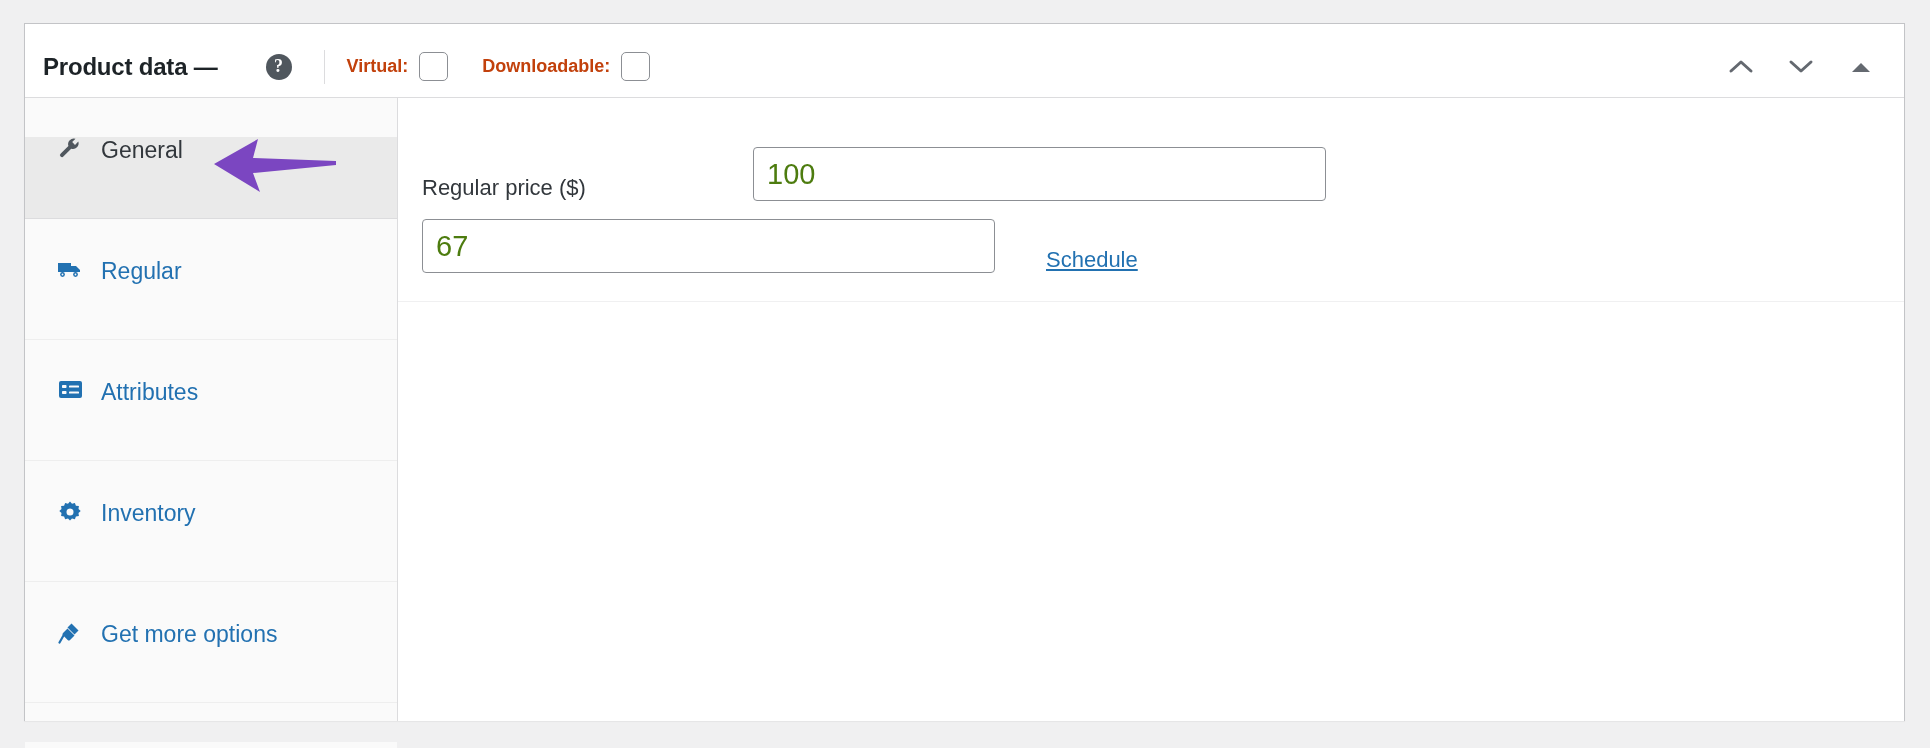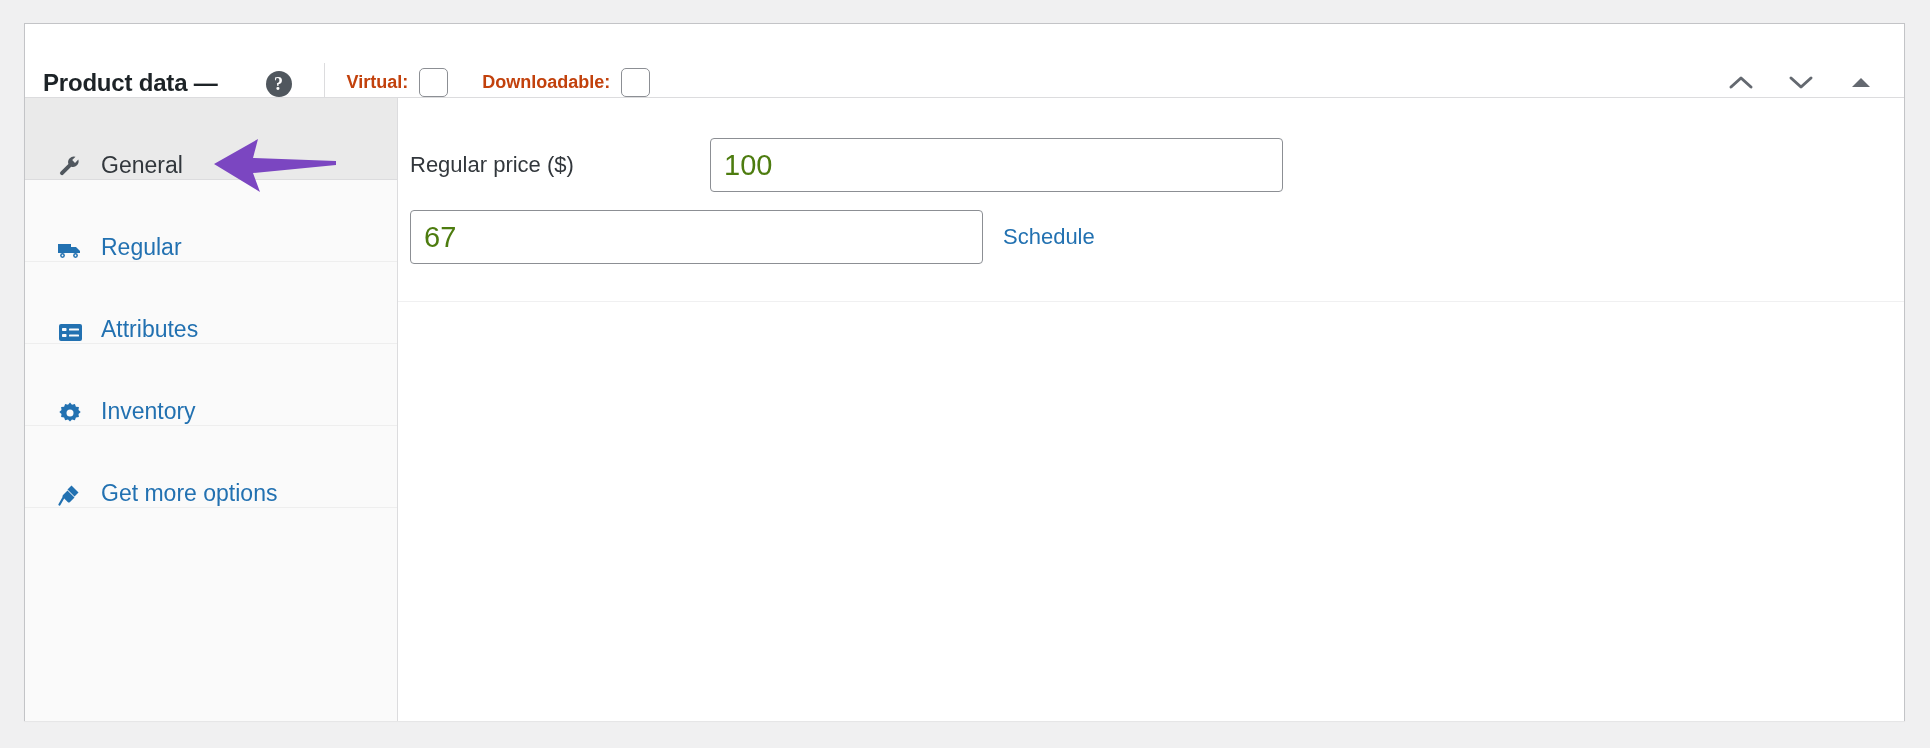--- a/index.html
+++ b/index.html
@@ -30,21 +30,21 @@
     border: 1px solid #c3c4c7;
     box-shadow: 0 1px 1px rgba(0,0,0,.04);
   }
 
   
   .panel-header {
     position: relative;
     height: 74px;
     border-bottom: 1px solid #dcdcde;
     display: flex;
-    align-items: flex-end;
+    align-items: center;
     padding: 12px 22px 0 18px;
     background: #fff;
   }
   .panel-title {
     font-size: 24px;
     font-weight: 700;
     color: #1d2327;
     letter-spacing: -0.2px;
     white-space: nowrap;
     margin-right: 18px;
@@ -153,25 +153,26 @@
     width: 373px;
     flex: 0 0 373px;
     background: #fafafa;
     border-right: 1px solid #dcdcde;
     position: relative;
   }
   .tab {
     position: relative;
     height: 82px;
     display: flex;
-    align-items: flex-end;
+    align-items: flex-start;
     padding-left: 32px;
     border-bottom: 1px solid #eeeeee;
     cursor: pointer;
     background: #fafafa;
+    margin-top: 39px;
   }
   .tab .t-icon {
     width: 26px;
     margin-right: 18px;
     display: flex;
     align-items: center;
     justify-content: center;
     line-height: 0;
     flex: 0 0 26px;
   }
@@ -198,23 +199,24 @@
     background: #fff;
     padding-top: 31px;
     position: relative;
   }
   .pricing-group {
     padding-bottom: 28px;
     border-bottom: 1px solid #f0f0f1;
   }
   .field-row {
     display: flex;
-    align-items: center;
+    align-items: flex-end;
     height: 72px;
-    padding-left: 12px;
+    padding-left: 24px;
+    gap: 31px;
   }
   .field-row .f-label {
     width: 300px;
     flex: 0 0 300px;
     font-size: 22px;
     color: #32373c;
     white-space: nowrap;
   }
   .field-row .f-input {
     width: 573px;
@@ -226,20 +228,21 @@
     align-items: center;
     padding: 0 13px;
     font-size: 29px;
     color: #4d7c0f;
     cursor: text;
   }
   .field-row .f-link {
     margin-left: 20px;
     font-size: 22px;
     color: #2271b1;
+    text-decoration: underline;
     cursor: pointer;
     white-space: nowrap;
   }
 
   
   .anno-arrow {
     position: absolute;
     left: 212px;
     top: 132px;
     width: 125px;

